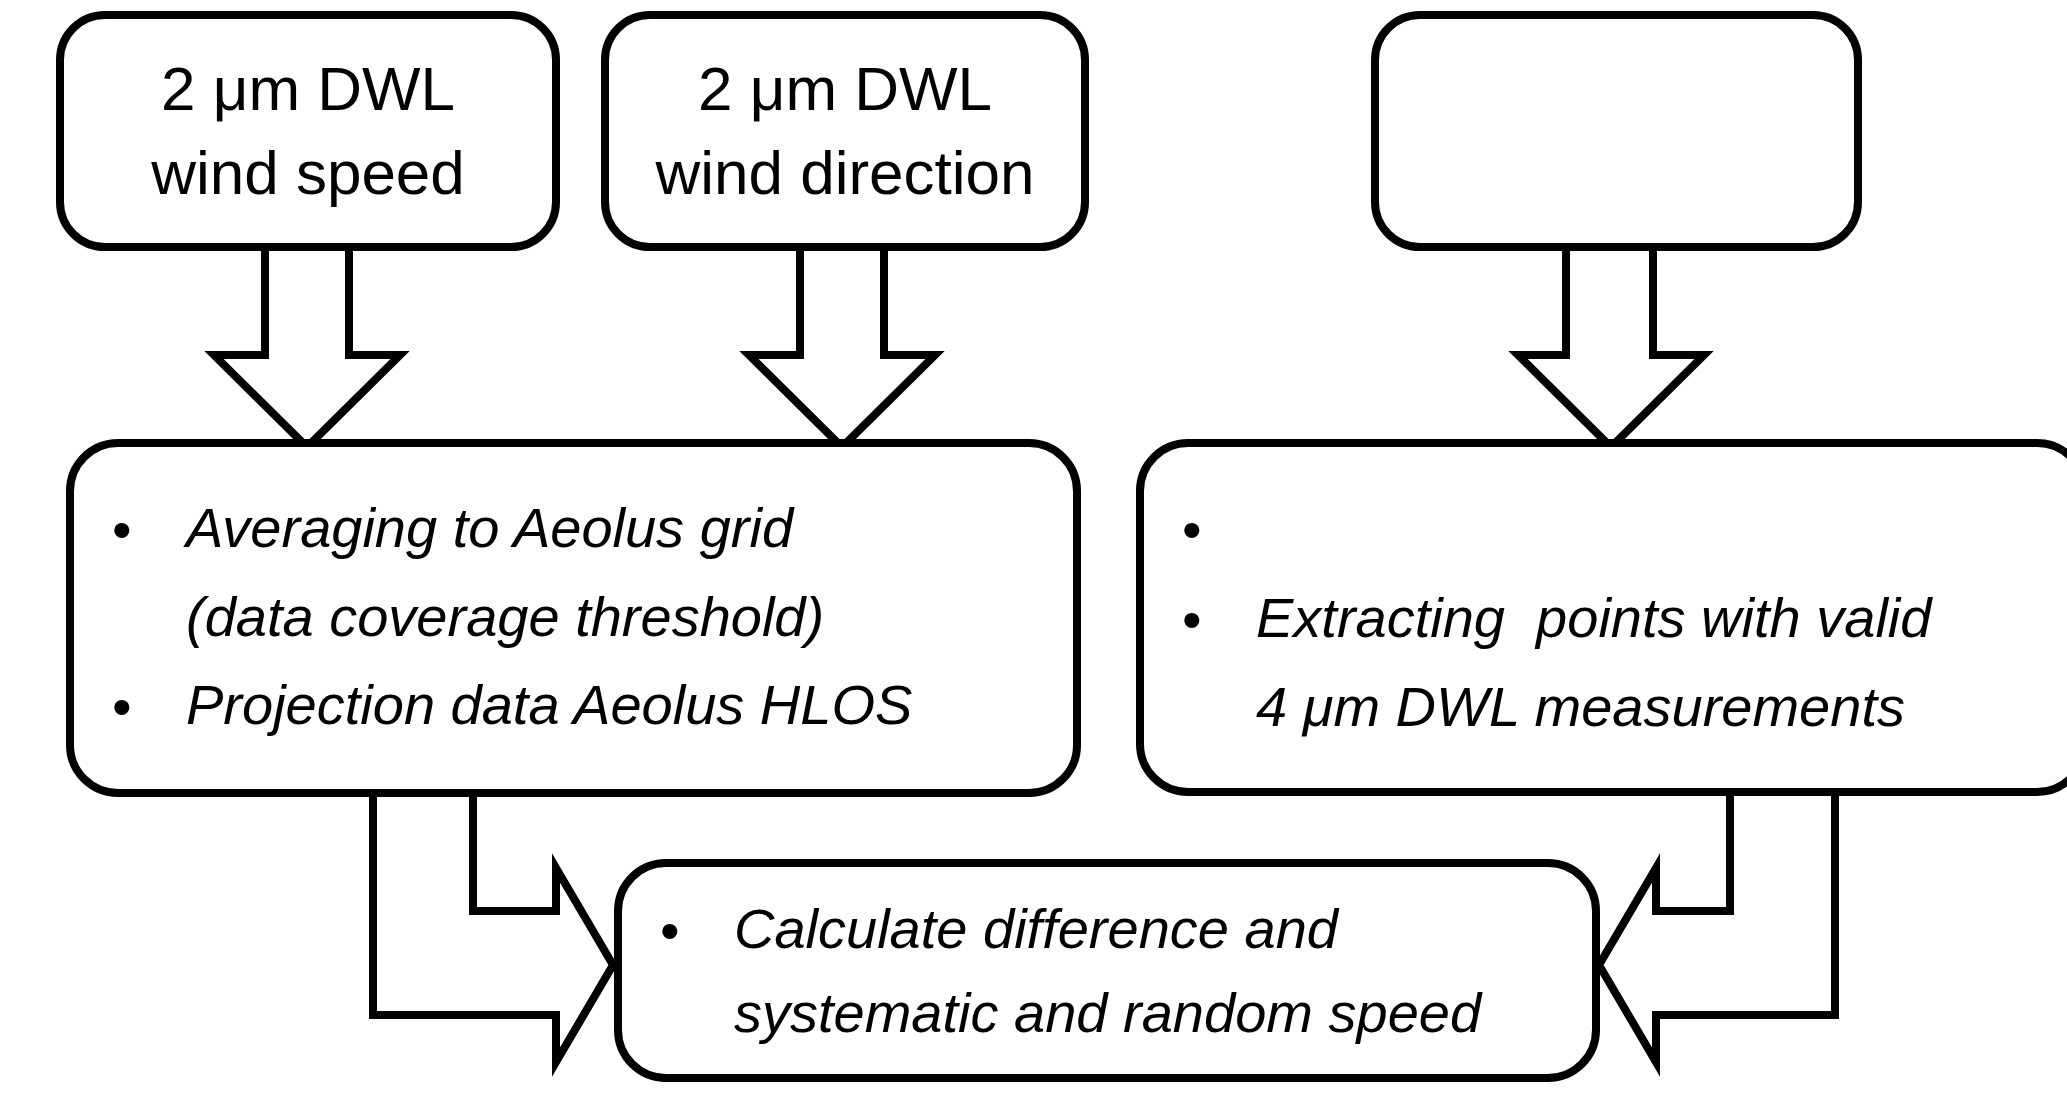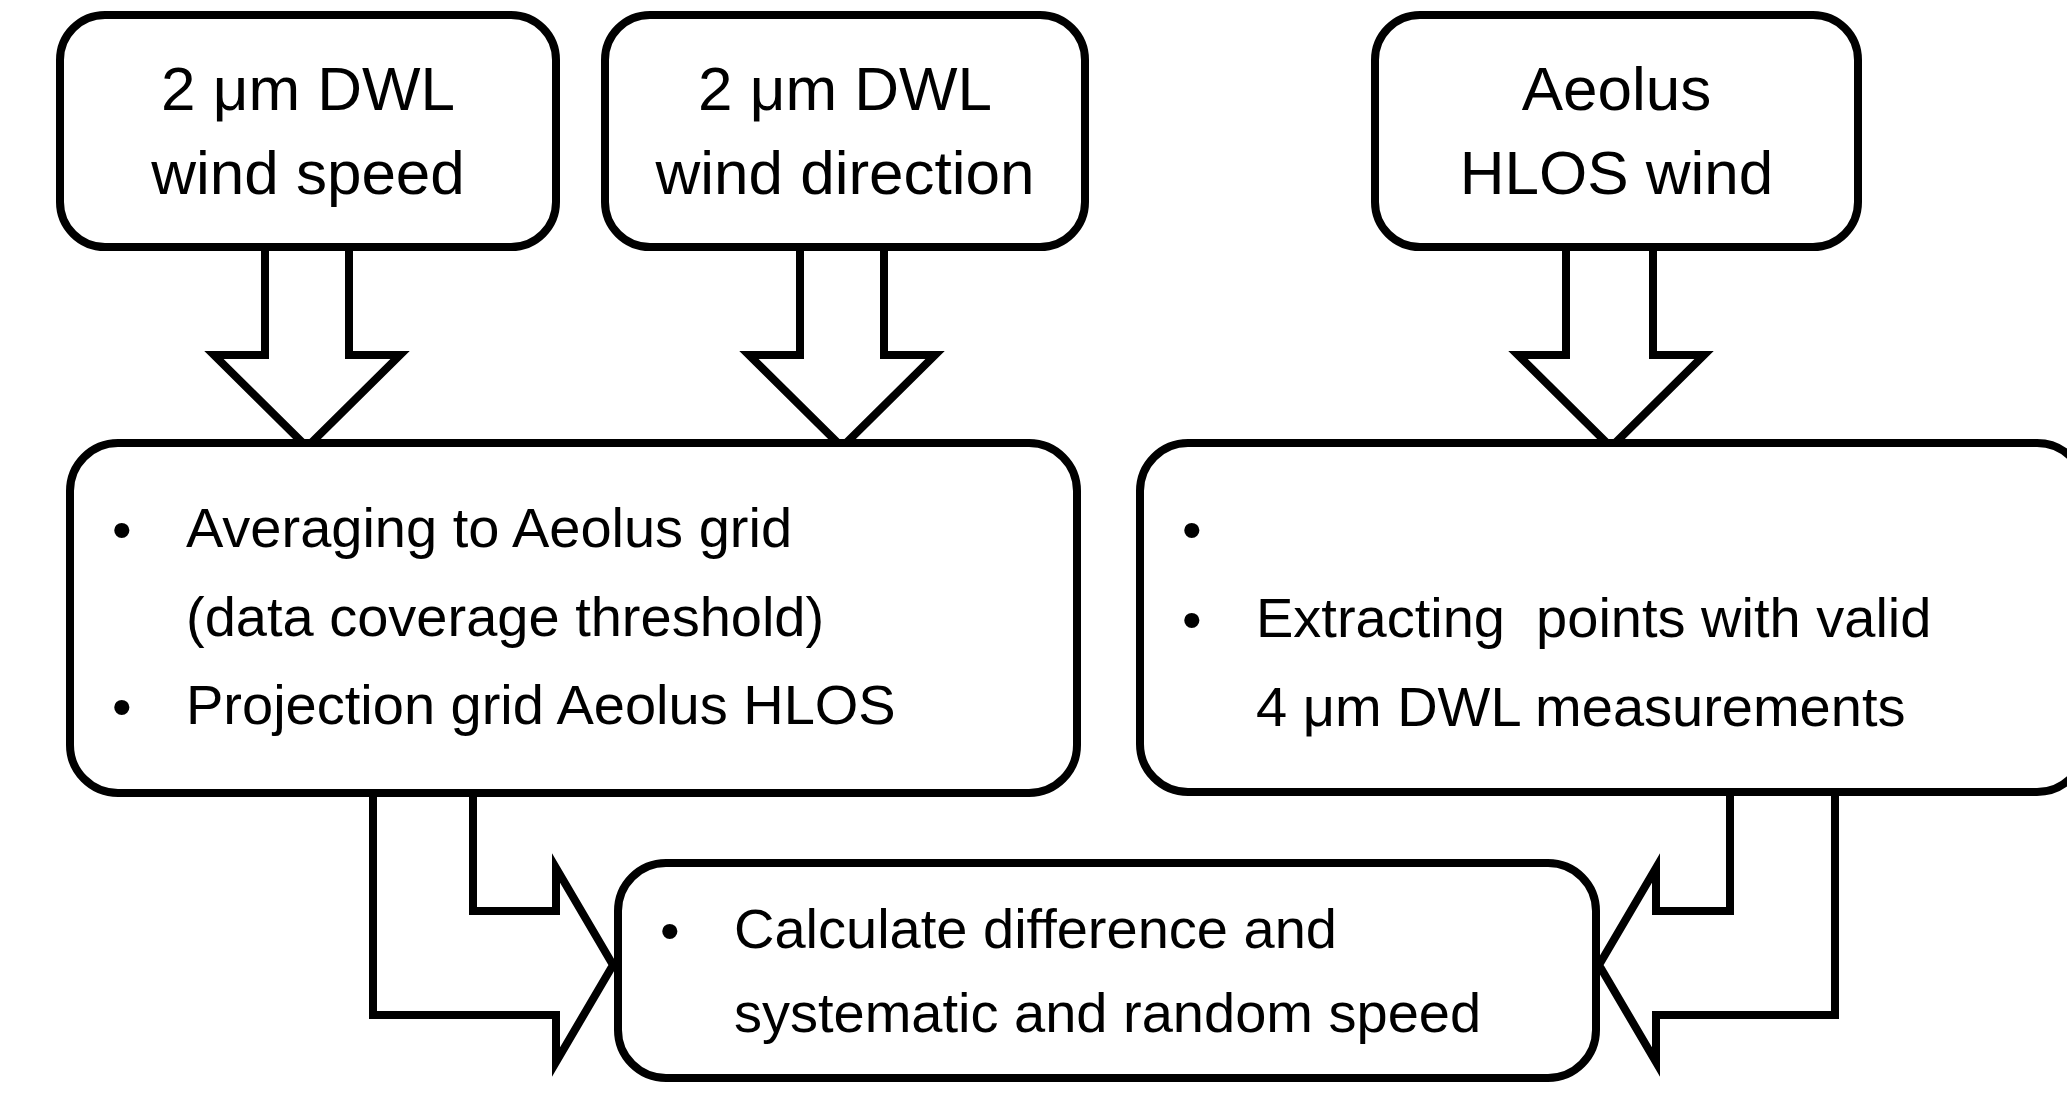--- a/index.html
+++ b/index.html
@@ -58,20 +58,21 @@
   .bullet-row {
     display: grid;
     grid-template-columns: 74px 1fr;
     align-items: start;
   }
   .bullet-dot {
     padding-top: 2px;
   }
   .bullet-text {
     white-space: pre-wrap;
+    font-style: italic;
   }
 </style>
 </head>
 <body>
 
 <div class="stage">
 
   <svg class="shapes" viewBox="0 0 2067 1104" xmlns="http://www.w3.org/2000/svg">
 
     <path d="M 433 789 V 911 H 516 V 868 L 573 965 L 516 1062 V 1015 H 333 V 789"></path>
@@ -86,32 +87,30 @@
     <rect x="1335" y="15" width="483" height="232" rx="45" ry="45"></rect>
     <rect x="30" y="443" width="1007" height="350" rx="48" ry="48"></rect>
     <rect x="1100" y="443" width="945" height="349" rx="48" ry="48"></rect>
     <rect x="578" y="863" width="978" height="215" rx="48" ry="48"></rect>
   </svg>
 
   <div class="label lbl-wind-speed">2 μm DWL
 wind speed</div>
   <div class="label lbl-wind-direction">2 μm DWL
 wind direction</div>
-  <div class="label lbl-aeolus">Aeolus
-HLOS wind</div>
 
   <div class="bullets bl-dwl-processing">
     <div class="bullet-row">
       <span class="bullet-dot">•</span>
       <span class="bullet-text">Averaging to Aeolus grid
 (data coverage threshold)</span>
     </div>
     <div class="bullet-row">
       <span class="bullet-dot">•</span>
-      <span class="bullet-text">Projection grid Aeolus HLOS</span>
+      <span class="bullet-text">Projection data Aeolus HLOS</span>
     </div>
   </div>
 
   <div class="bullets bl-aeolus-processing">
     <div class="bullet-row">
       <span class="bullet-dot">•</span>
     </div>
     <div class="bullet-row">
       <span class="bullet-dot">•</span>
       <span class="bullet-text">Extracting  points with valid

